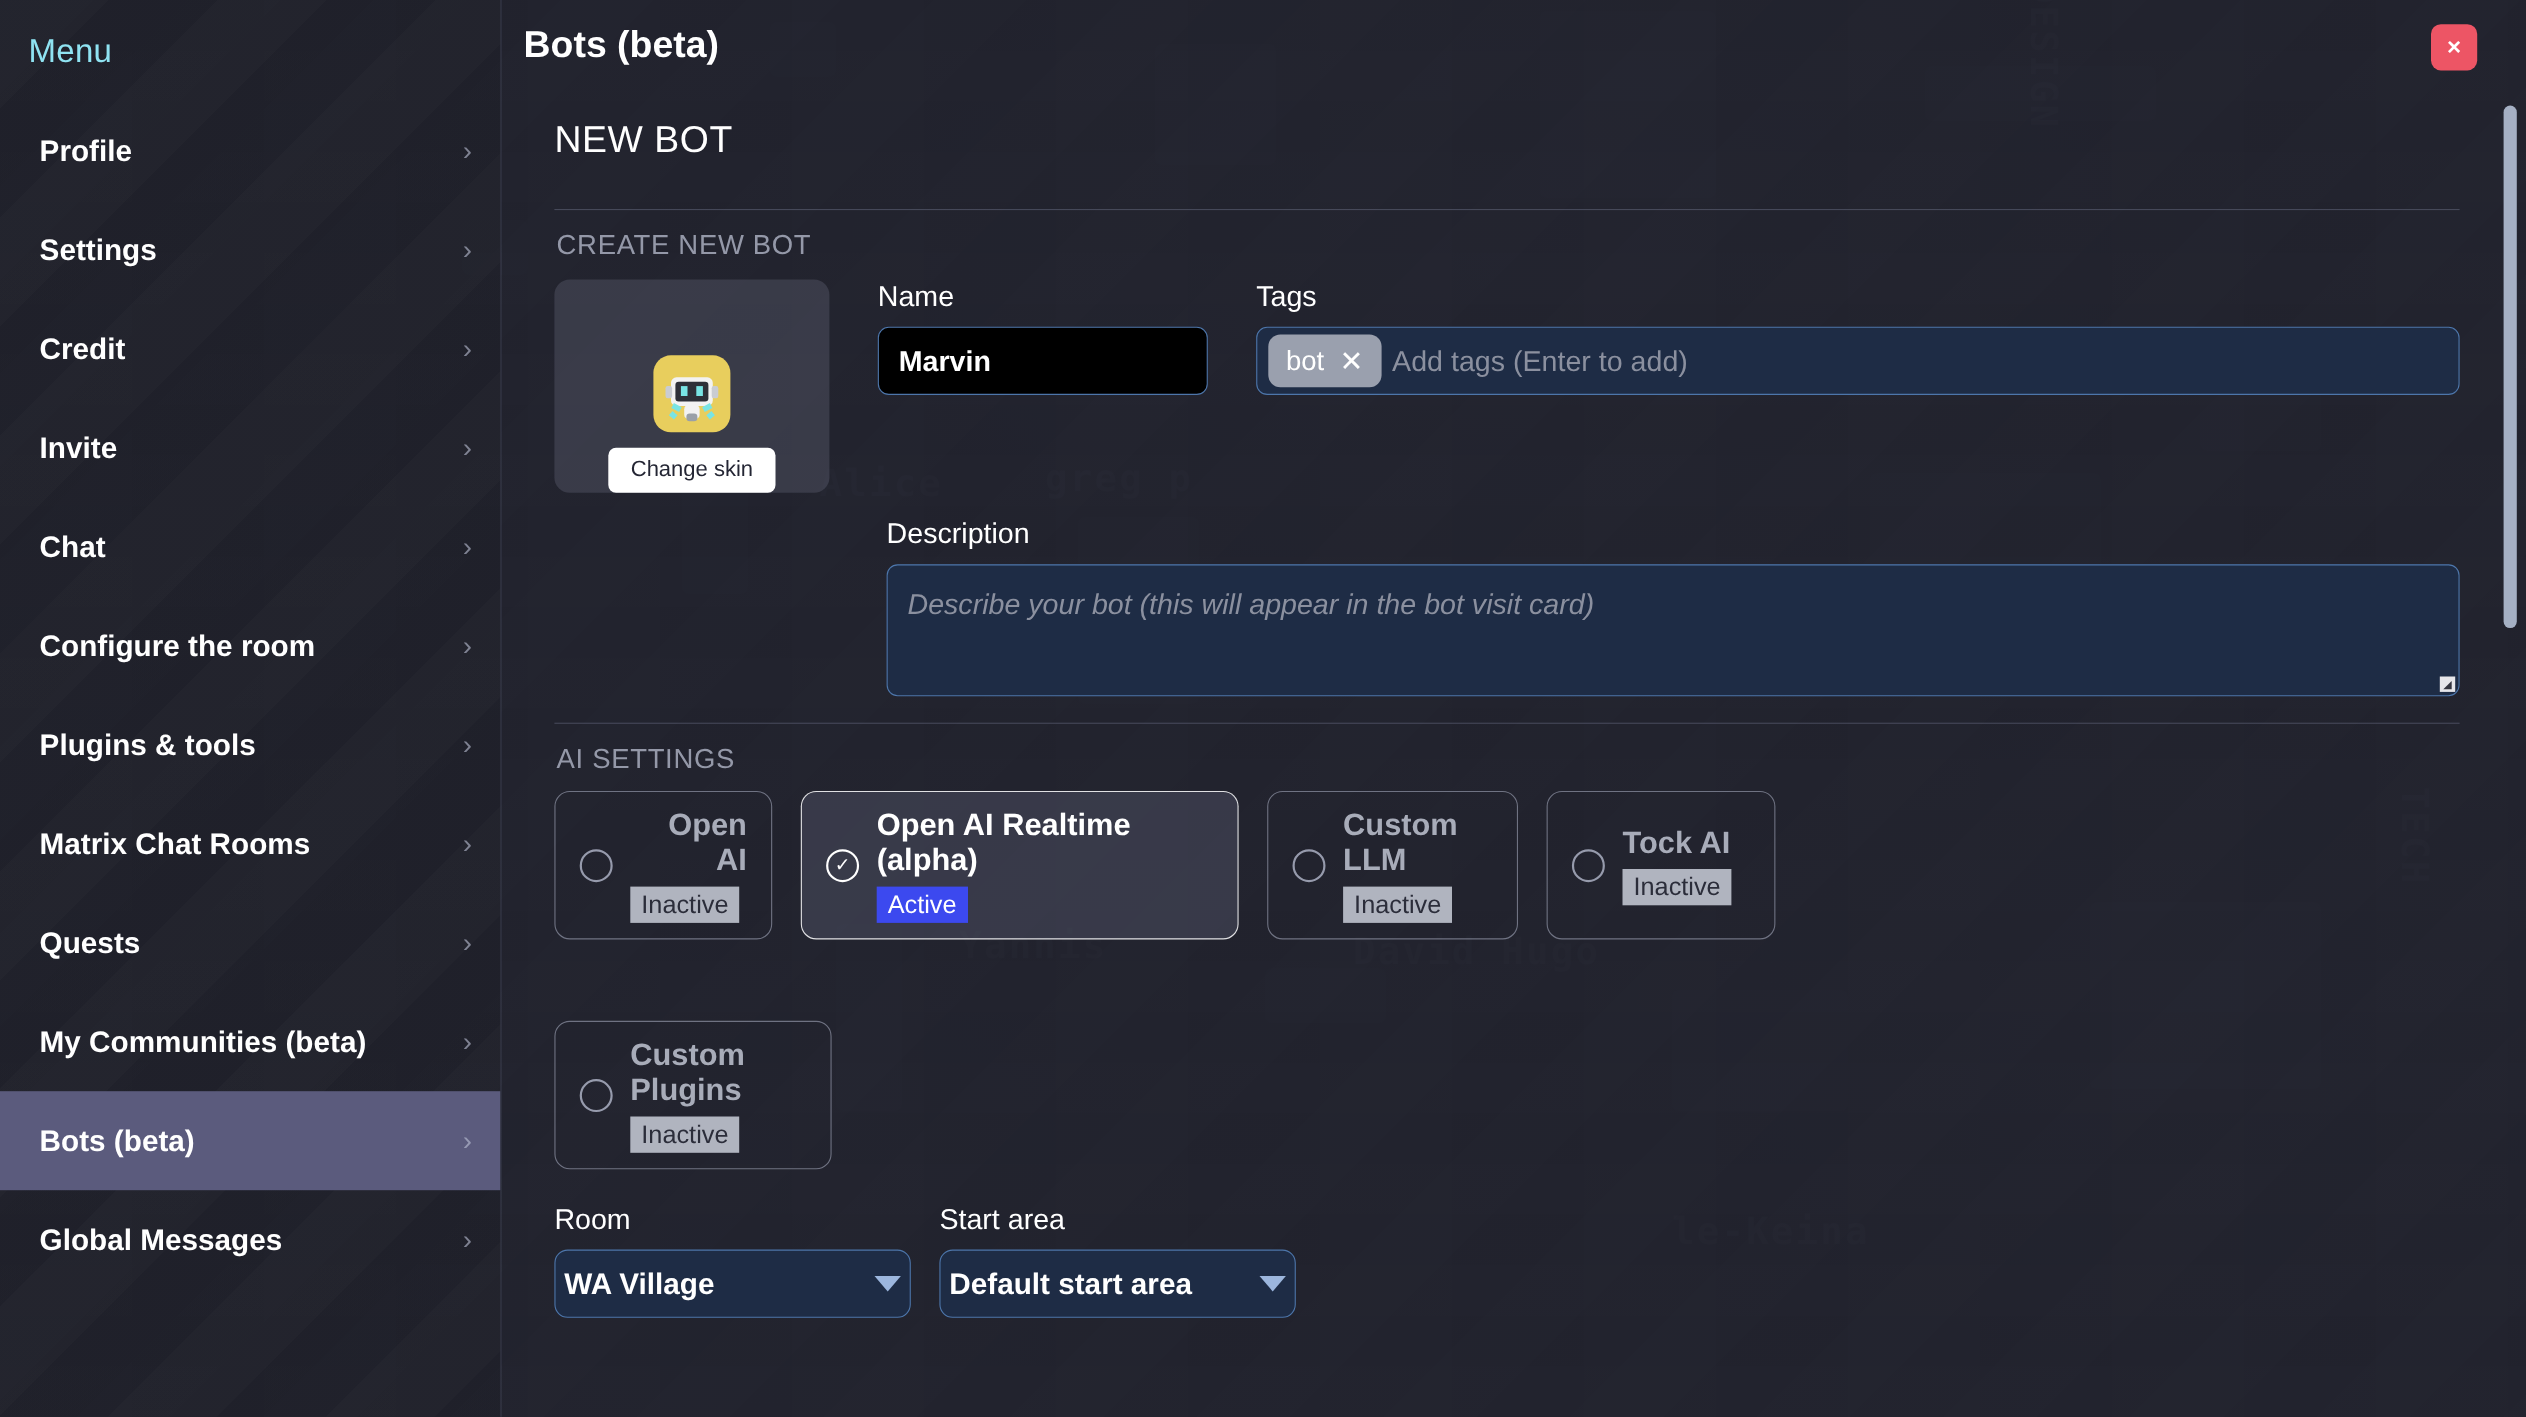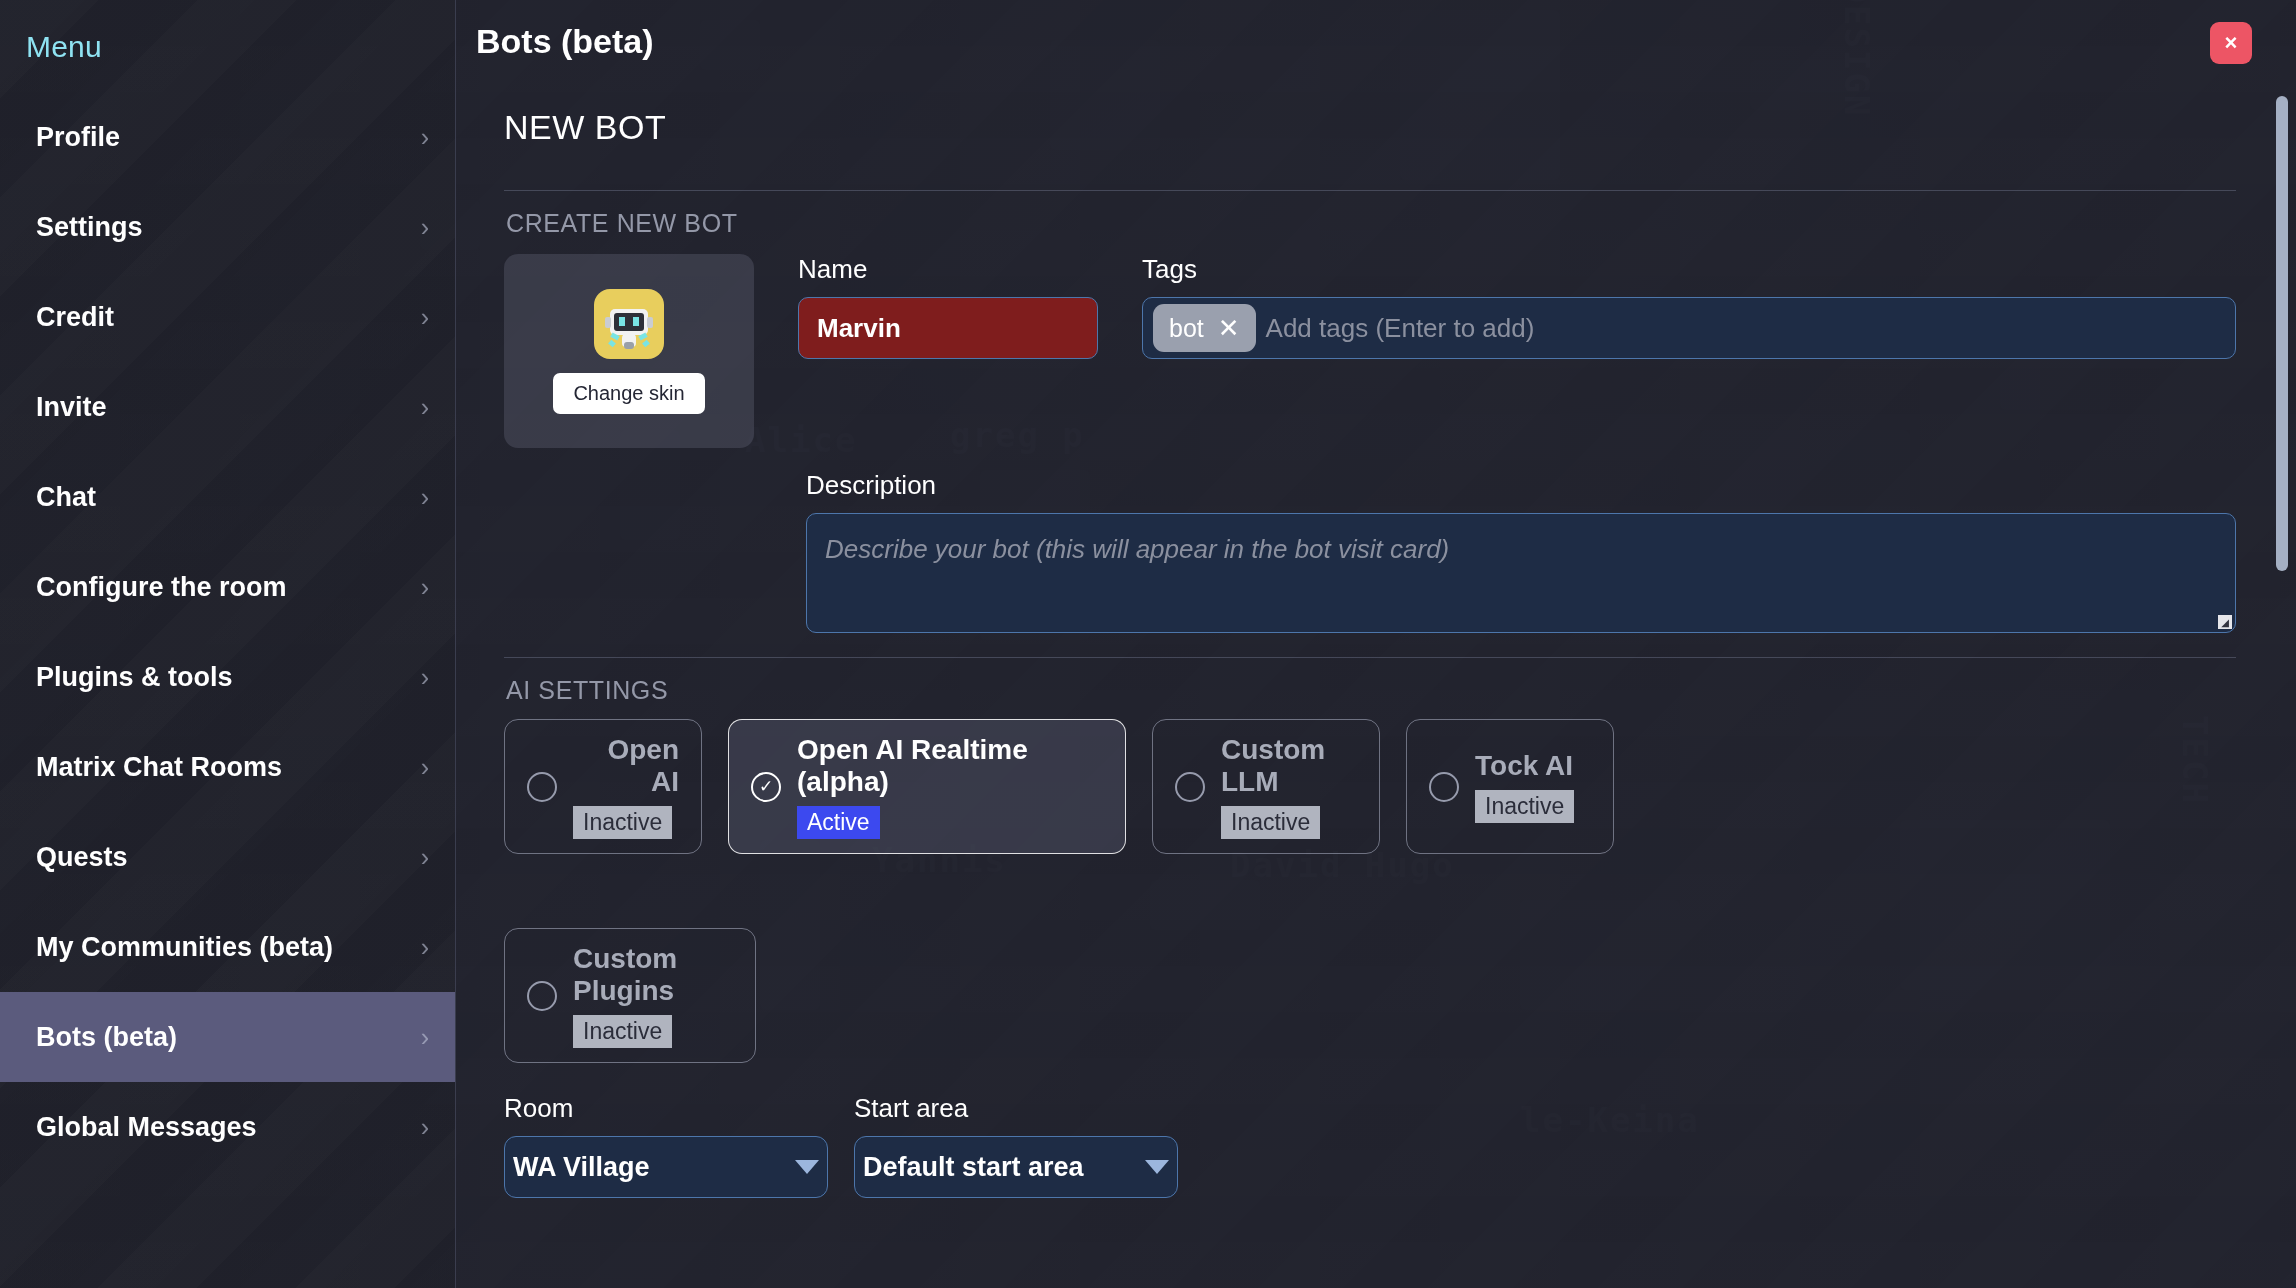--- a/index.html
+++ b/index.html
@@ -118,21 +118,21 @@
   }
 
   .create-row { display: flex; gap: 44px; padding-top: 10px; }
 
   
   #avatar-card {
     width: 250px; height: 194px;
     background: rgba(93,96,112,0.40);
     border-radius: 14px;
     display: flex; flex-direction: column;
-    align-items: center; justify-content: center;
+    align-items: center; justify-content: flex-end;
     gap: 14px;
     flex: none;
   }
   #bot-avatar {
     width: 70px; height: 70px; border-radius: 16px;
     background: #e8ce5d;
     position: relative;
   }
   .rb { position: absolute; }
   #change-skin-button {
@@ -141,21 +141,21 @@
     padding: 9px 20px; cursor: pointer;
   }
 
   .field-label { color: #ffffff; font-size: 26px; padding-bottom: 12px; }
 
   .fields-col { flex: 1; display: flex; gap: 44px; }
   .f-name { width: 300px; flex: none; }
   .f-tags { flex: 1; }
 
   .text-input {
-    background: #7f1d1d; border: 1px solid #4d76ab;
+    background: #000000; border: 1px solid #4d76ab;
     border-radius: 10px; height: 62px;
     color: #ffffff; font-size: 26px; font-weight: bold;
     display: flex; align-items: center;
     padding: 0 18px;
     width: 100%;
   }
   .tags-input {
     background: #1e2c45; border: 1px solid #4d76ab;
     border-radius: 10px; height: 62px;
     display: flex; align-items: center; gap: 10px;

